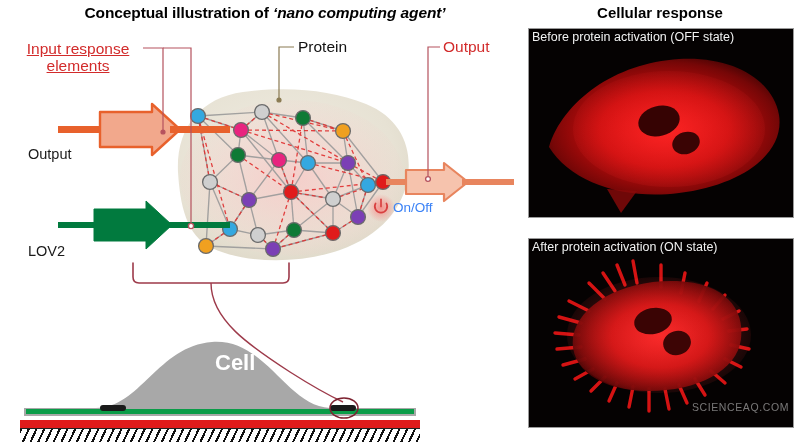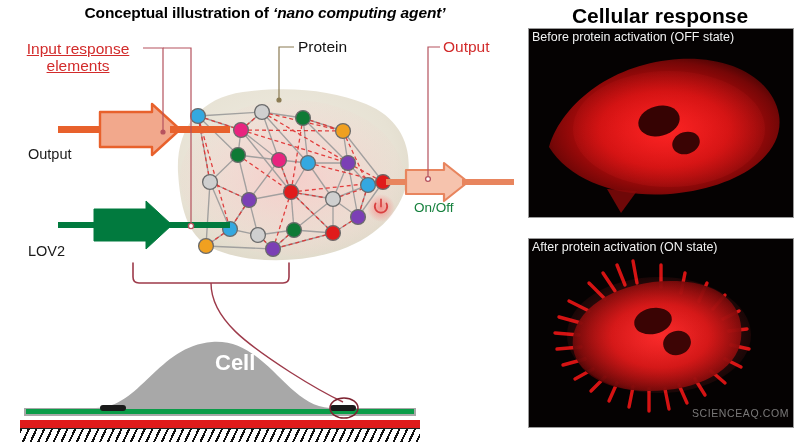--- a/index.html
+++ b/index.html
@@ -3,37 +3,37 @@
 <meta charset="utf-8">
 <style>
   html,body{margin:0;padding:0;background:#ffffff;}
   body{width:800px;height:442px;font-family:"Liberation Sans",sans-serif;position:relative;overflow:hidden;}
   #root{position:absolute;left:0;top:0;width:800px;height:442px;background:#ffffff;}
   .abs{position:absolute;}
 
   
   .title-left{left:30px;top:4px;width:470px;text-align:center;font-size:15.5px;font-weight:bold;color:#000;letter-spacing:-0.1px;}
   .title-left i{}
-  .title-right{left:560px;top:4px;width:200px;text-align:center;font-size:21px;font-weight:bold;color:#000;}
+  .title-right{left:560px;top:4px;width:200px;text-align:center;font-size:15px;font-weight:bold;color:#000;}
 
   
   .lbl-red{color:#d22b2b;font-size:15.5px;line-height:17px;text-align:right;}
   .lbl-blk{color:#111;font-size:15.5px;}
   .lbl-input{left:8px;top:40px;width:140px;text-align:center;text-decoration:underline;}
   .lbl-protein{left:298px;top:38px;}
   .lbl-output{left:443px;top:38px;}
   .lbl-unirapr{left:28px;top:146px;font-size:14.5px;color:#1a1a1a;}
   .lbl-lov2{left:28px;top:243px;font-size:14.5px;color:#1a1a1a;}
-  .lbl-onoff{left:414px;top:200px;font-size:13.5px;color:#15803d;}
+  .lbl-onoff{left:393px;top:200px;font-size:13.5px;color:#3b82f6;}
   .lbl-cell{left:215px;top:350px;font-size:22px;color:#ffffff;font-weight:bold;}
 
   
   .panel{border:1px solid #9a9a9a;background:#000;overflow:hidden;}
   .panel-cap{position:absolute;left:3px;top:1px;color:#f2f2f2;font-size:12.5px;white-space:nowrap;text-shadow:0 0 2px #000;}
-  .watermark{position:absolute;right:4px;bottom:8px;color:rgba(215,215,215,.55);font-size:10.5px;letter-spacing:.6px;margin-top:26px;}
+  .watermark{position:absolute;right:4px;bottom:14px;color:rgba(215,215,215,.55);font-size:10.5px;letter-spacing:.6px;margin-top:26px;}
 
   
   .hatch{background:
      repeating-linear-gradient(115deg,#111 0 2px,#fff 2px 7px);
      border-top:1px solid #222;}
 </style>
 </head>
 <body>
 
 <div id="root">

